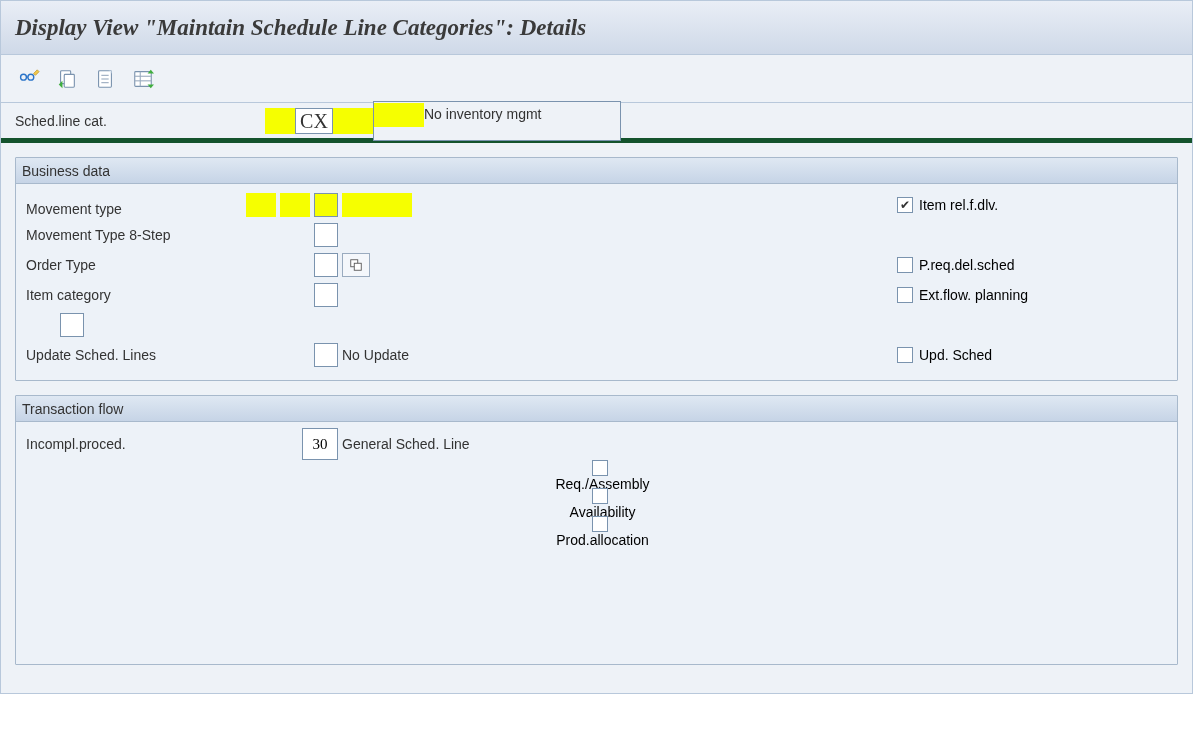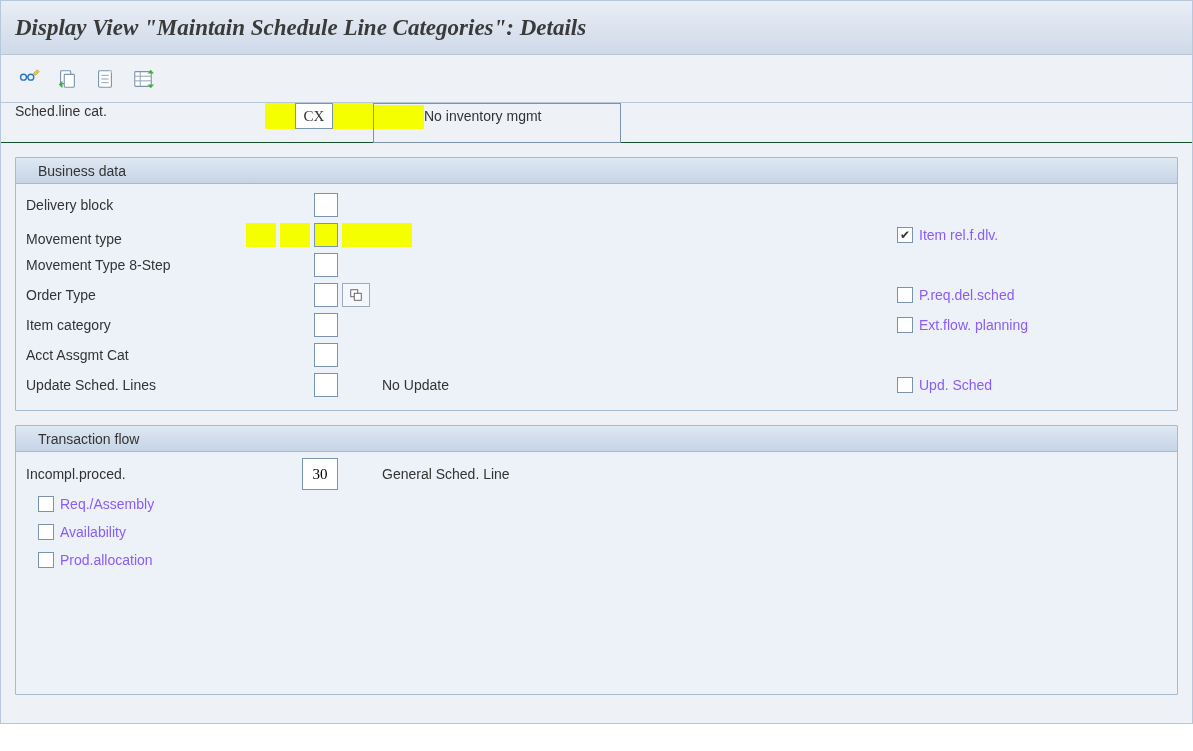--- a/index.html
+++ b/index.html
@@ -42,24 +42,24 @@
   .toolbar .tb-btn {
     width: 28px;
     height: 28px;
     display: flex;
     align-items: center;
     justify-content: center;
     cursor: pointer;
   }
   .header-key-row {
     display: flex;
-    align-items: flex-start;
+    align-items: center;
     height: 40px;
     padding: 0 14px;
-    border-bottom: 1px solid #14532d;
+    border-bottom: 5px solid #14532d;
     background: #eef2f7;
   }
   .key-label {
     width: 250px;
   }
   .highlight {
     background: #f6ff00;
     display: inline-block;
     height: 26px;
     vertical-align: middle;
@@ -68,21 +68,21 @@
   .hl-mid  { width: 40px; }
   .hl-tail { width: 50px; }
   .key-field {
     width: 38px;
     height: 26px;
     border: 1px solid #7a93ae;
     background: #fff;
     text-align: center;
     line-height: 24px;
     font-family: Georgia, "Times New Roman", serif;
-    font-size: 15px;
+    font-size: 20px;
     vertical-align: middle;
   }
   .key-desc {
     height: 40px;
     background: #eef2f7;
     border: 1px solid #7a93ae;
     padding: 0 6px;
     line-height: 24px;
     font-size: 14px;
     vertical-align: middle;
@@ -92,21 +92,21 @@
     padding: 14px;
   }
   .group-box {
     border: 1px solid #a8b9cc;
     background: #edf2f8;
     margin-bottom: 14px;
     border-radius: 1px;
   }
   .group-title {
     height: 26px;
-    padding: 0 22px;
+    padding: 0 6px;
     font-size: 14px;
     color: #333;
     background: linear-gradient(#dfe8f3, #c6d4e6);
     border-bottom: 1px solid #a8b9cc;
     display: flex;
     align-items: center;
   }
   .field-grid {
     padding: 6px 10px 10px 10px;
   }
@@ -155,48 +155,48 @@
     justify-content: center;
     cursor: pointer;
   }
   .right-col {
     margin-left: auto;
     display: flex;
     align-items: center;
     width: 270px;
   }
   .read-text {
-    margin-left: 40px;
     color: #333;
   }
   .checkbox {
     width: 16px;
     height: 16px;
     border: 1px solid #7a93ae;
     background: #fff;
     margin-right: 6px;
     display: inline-flex;
     align-items: center;
     justify-content: center;
     flex-shrink: 0;
   }
   .checkbox.checked::after {
     content: "✔";
     font-size: 12px;
     color: #333;
     line-height: 1;
   }
   .cb-label {
-    color: #8b5cf6;
+    color: #000000;
   }
   .cb-row {
     display: flex;
     align-items: center;
     height: 28px;
     padding-left: 12px;
+    flex-direction: column;
   }
   .filler {
     height: 110px;
   }
 </style>
 </head>
 <body>
 
 <div class="window">
 
@@ -248,25 +248,20 @@
     <span class="highlight hl-mid"></span>
     <span class="key-desc"><span class="highlight hl-tail" style="height:24px;margin-left:-6px;display:inline-block;vertical-align:middle"></span><span class="key-desc-text">No inventory mgmt</span></span>
   </div>
 
   <div class="content-area">
 
     <div class="group-box">
       <div class="group-title">Business data</div>
       <div class="field-grid">
 
-        <div class="field-row">
-          <span class="field-label">Delivery block</span>
-          <span style="width:30px; display:inline-block;"></span>
-          <input class="small-input" readonly="" style="">
-        </div>
 
         <div class="field-row">
           <span class="field-label-wrap">
             <span style="width:220px;">Movement type</span>
             <span class="highlight" style="width:30px;height:24px;"></span>
           </span>
           <span class="highlight" style="width:30px;height:24px;"></span>
           <input class="small-input-yellow" style="width: 24px;" readonly="">
           <span class="highlight" style="width:70px;height:24px;"></span>
           <div class="right-col">
@@ -301,21 +296,20 @@
           <span class="field-label">Item category</span>
           <span style="width:30px; display:inline-block;"></span>
           <input class="small-input" readonly="" style="">
           <div class="right-col">
             <span class="checkbox"></span>
             <span class="cb-label">Ext.flow. planning</span>
           </div>
         </div>
 
         <div class="field-row">
-          <span class="field-label">Acct Assgmt Cat</span>
           <span style="width:30px; display:inline-block;"></span>
           <input class="small-input" readonly="" style="">
         </div>
 
         <div class="field-row">
           <span class="field-label">Update Sched. Lines</span>
           <span style="width:30px; display:inline-block;"></span>
           <input class="small-input" readonly="" style="">
           <span class="read-text">No Update</span>
           <div class="right-col">

